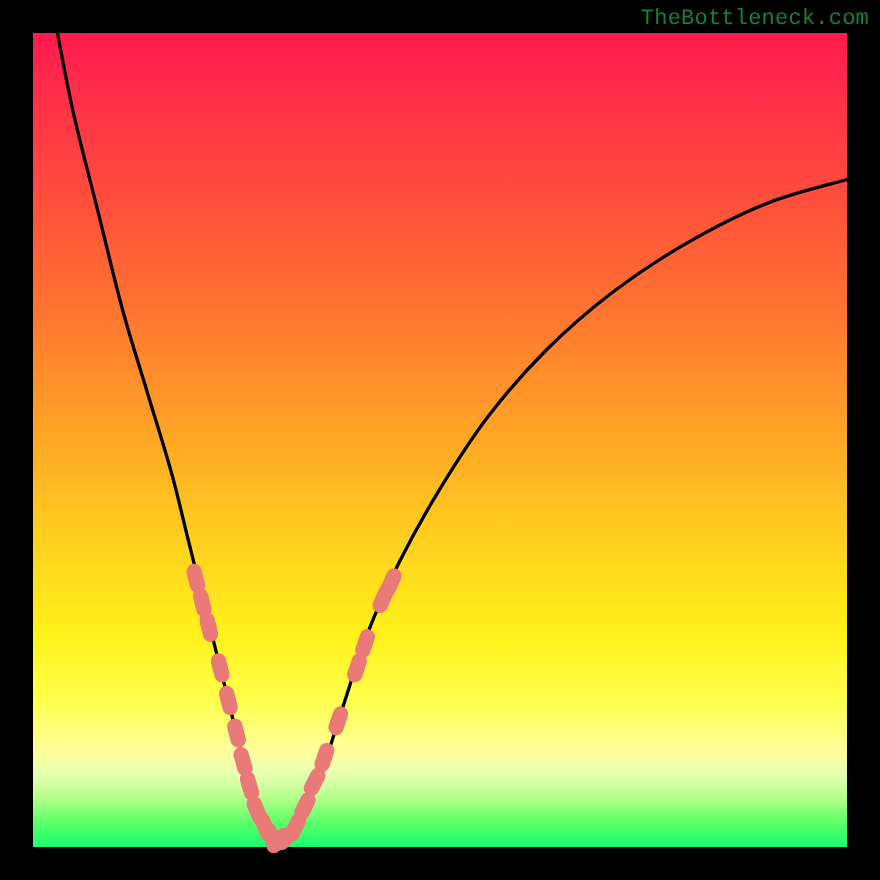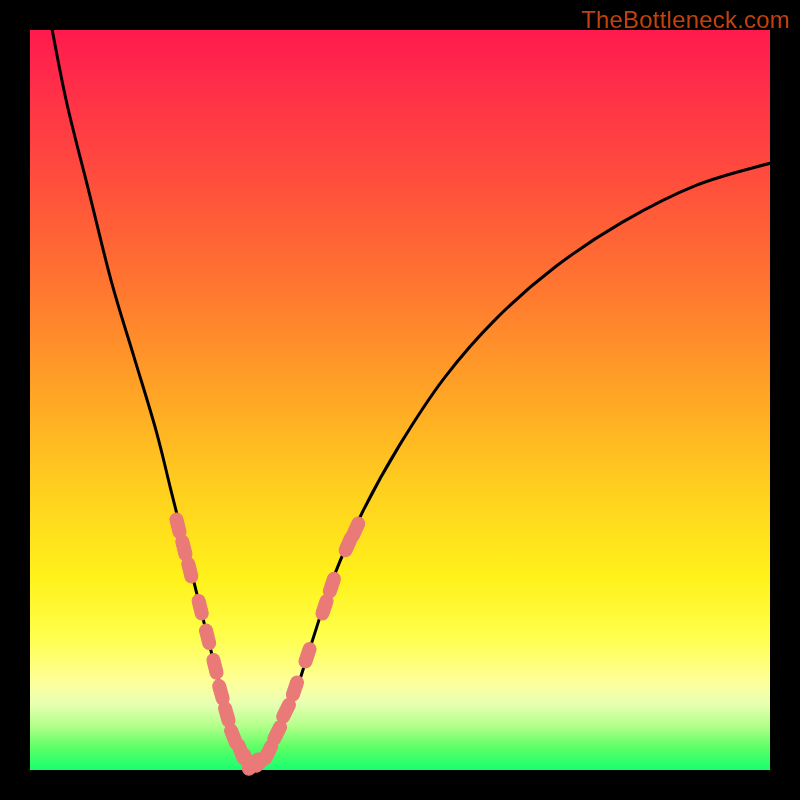--- a/index.html
+++ b/index.html
@@ -40,25 +40,26 @@
       #e8ffb3 91%,
       #b4ff8a 94%,
       #5bff66 97%,
       #18ff70 100%
     );
   }
   .watermark {
     position: absolute;
     top: 6px;
     right: 10px;
-    color: #c2410c;
-    font-size: 24px;
+    color: #15803d;
+    font-size: 20px;
     letter-spacing: 0.2px;
     font-weight: 500;
     user-select: none;
+    font-family: Liberation Mono, monospace;
   }
   svg.curve {
     position: absolute;
     left: 0;
     top: 0;
     width: 740px;
     height: 740px;
     overflow: visible;
   }
 </style>

